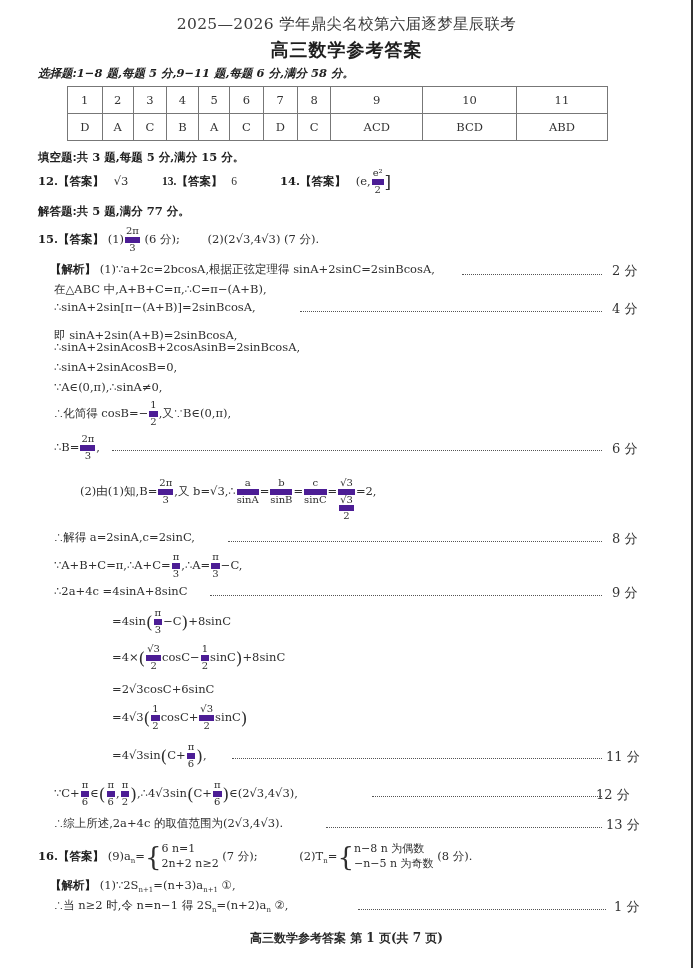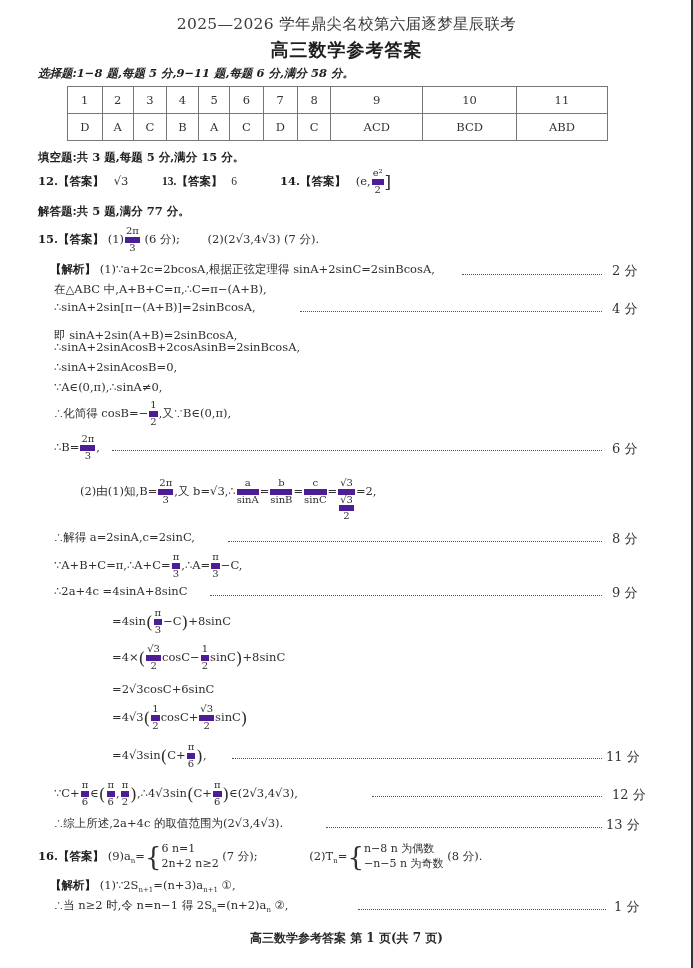--- a/index.html
+++ b/index.html
@@ -158,31 +158,31 @@
 <div class="abs line" style="left:112px;top:742px;">
   <span>=4√3sin</span><span class="big-paren">(</span><span>C+</span><span class="frac"><span class="num">π</span><span>6</span></span><span class="big-paren">)</span><span>,</span>
 </div>
 <div class="dots" style="left:232px;width:370px;top:758px;"></div>
 <div class="abs score" style="left:606px;top:748px;">11 分</div>
 
 <div class="abs line" style="left:54px;top:780px;">
   <span>∵C+</span><span class="frac"><span class="num">π</span><span>6</span></span><span>∈</span><span class="big-paren">(</span><span class="frac"><span class="num">π</span><span>6</span></span><span>,</span><span class="frac"><span class="num">π</span><span>2</span></span><span class="big-paren">)</span><span>,∴4√3sin</span><span class="big-paren">(</span><span>C+</span><span class="frac"><span class="num">π</span><span>6</span></span><span class="big-paren">)</span><span>∈(2√3,4√3),</span>
 </div>
 <div class="dots" style="left:372px;width:230px;top:796px;"></div>
-<div class="abs score" style="left:612px;top:786px;">12 分</div>
+<div class="abs score" style="left:596px;top:786px;">12 分</div>
 
 <div class="abs line" style="left:54px;top:816px;">∴综上所述,2a+4c 的取值范围为(2√3,4√3).</div>
 <div class="dots" style="left:326px;width:276px;top:827px;"></div>
 <div class="abs score" style="left:606px;top:816px;">13 分</div>
 
 <div class="abs line" style="left:38px;top:842px;">
   <span class="b">16.【答案】</span>
   <span>(9)a</span><sub>n</sub><span>=</span><span class="brace">{</span><span class="case"><span style="display:block">6    n=1</span><span style="display:block">2n+2  n≥2</span></span>
   <span>(7 分);</span>
-  <span style="margin-left:48px">(2)T</span><sub>n</sub><span>=</span><span class="brace">{</span><span class="case"><span style="display:block">n−8     n 为偶数</span><span style="display:block">−n−5   n 为奇数</span></span>
+  <span style="margin-left:38px">(2)T</span><sub>n</sub><span>=</span><span class="brace">{</span><span class="case"><span style="display:block">n−8     n 为偶数</span><span style="display:block">−n−5   n 为奇数</span></span>
   <span>(8 分).</span>
 </div>
 
 <div class="abs line" style="left:50px;top:878px;">
   <span class="b">【解析】</span>
   <span>(1)∵2S</span><sub>n+1</sub><span>=(n+3)a</span><sub>n+1</sub><span> ①,</span>
 </div>
 
 <div class="abs line" style="left:54px;top:898px;">
   <span>∴当 n≥2 时,令 n=n−1 得 2S</span><sub>n</sub><span>=(n+2)a</span><sub>n</sub><span> ②,</span>

